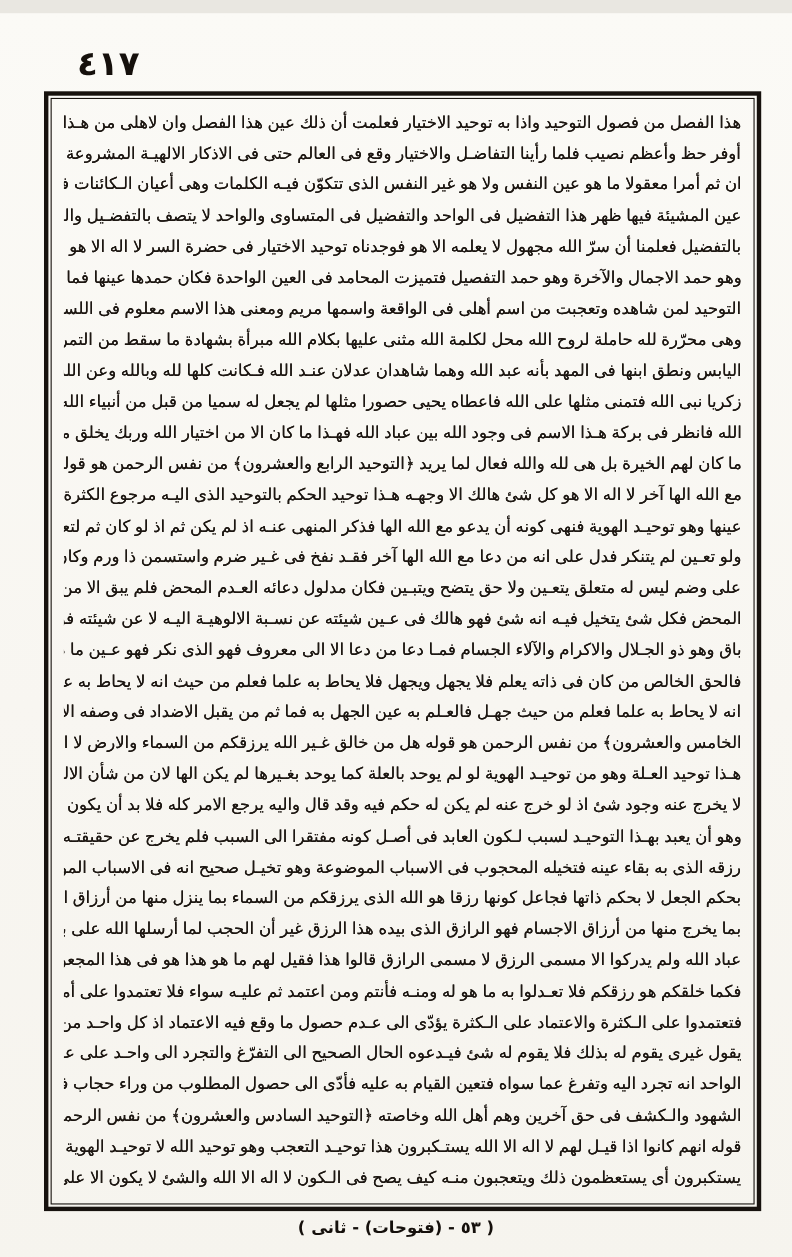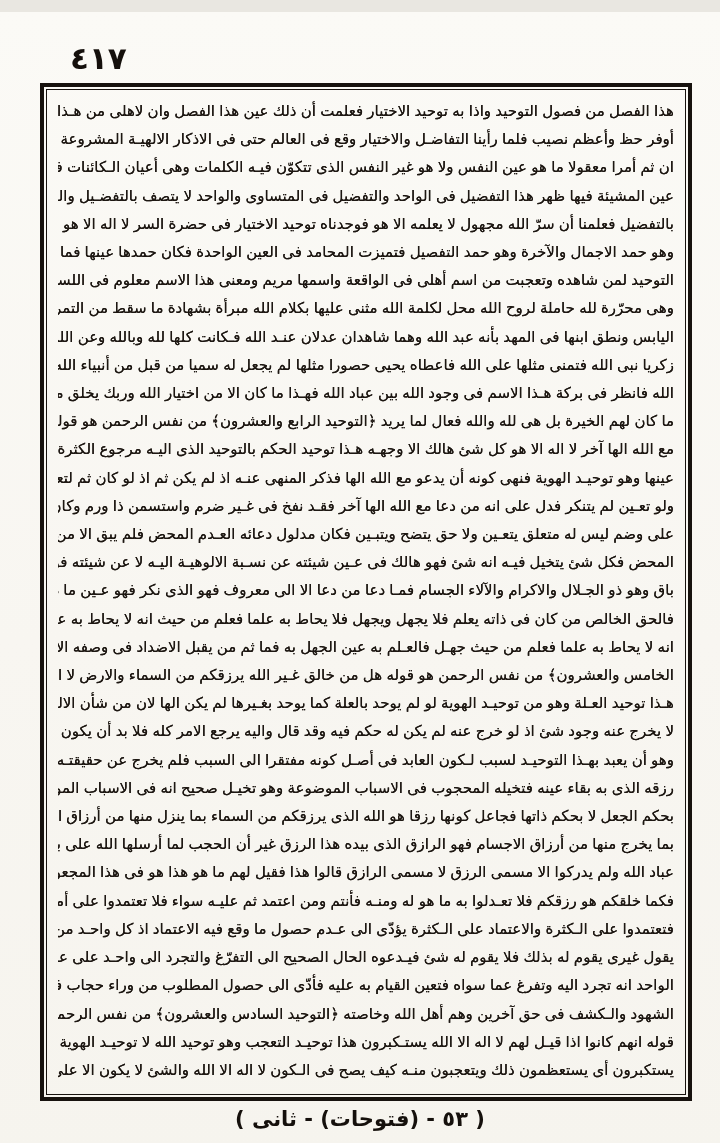--- a/index.html
+++ b/index.html
@@ -66,21 +66,21 @@
     color: #1d1712;
     text-shadow: 0 0 0.4px #1d1712;
   }
   .footer-signature {
     position: absolute;
     left: 0;
     right: 0;
     top: 1095px;
     text-align: center;
     direction: rtl;
-    font-size: 21px;
+    font-size: 15px;
     font-weight: bold;
     color: #15100c;
   }
 </style>
 </head>
 <body>
 
 <div class="scan-page">
 
   <div class="page-number">٤١٧</div>

